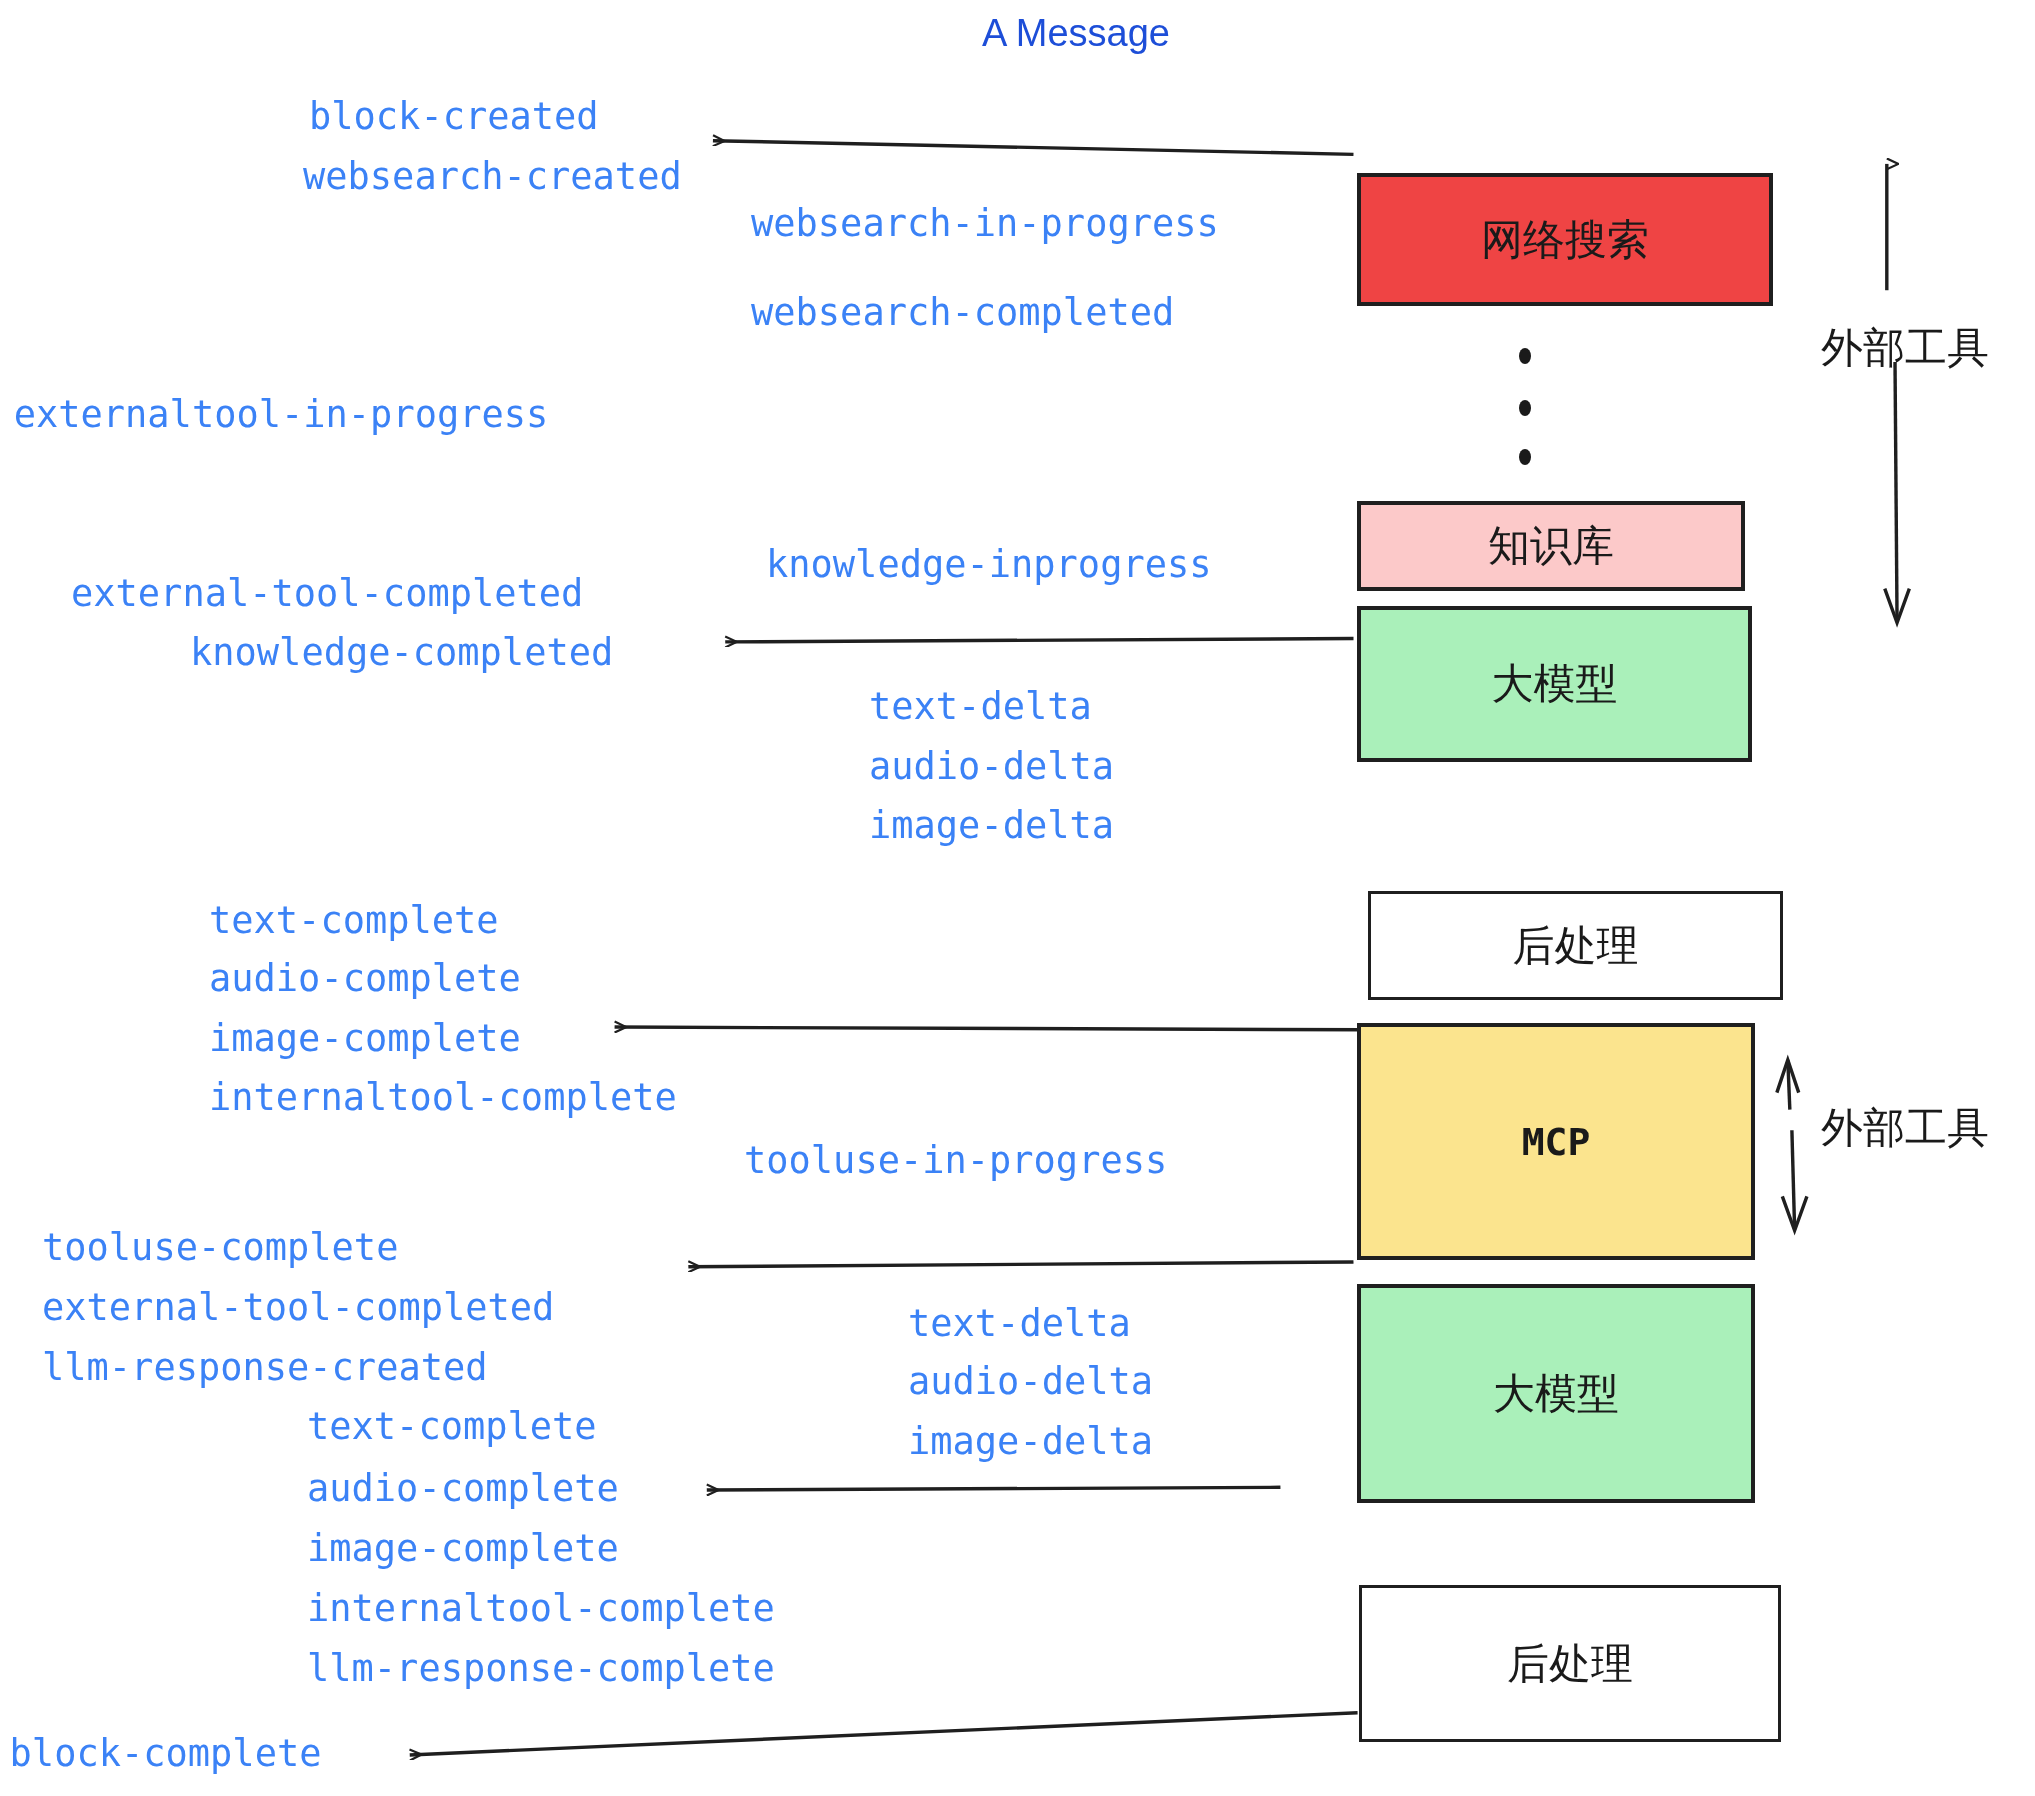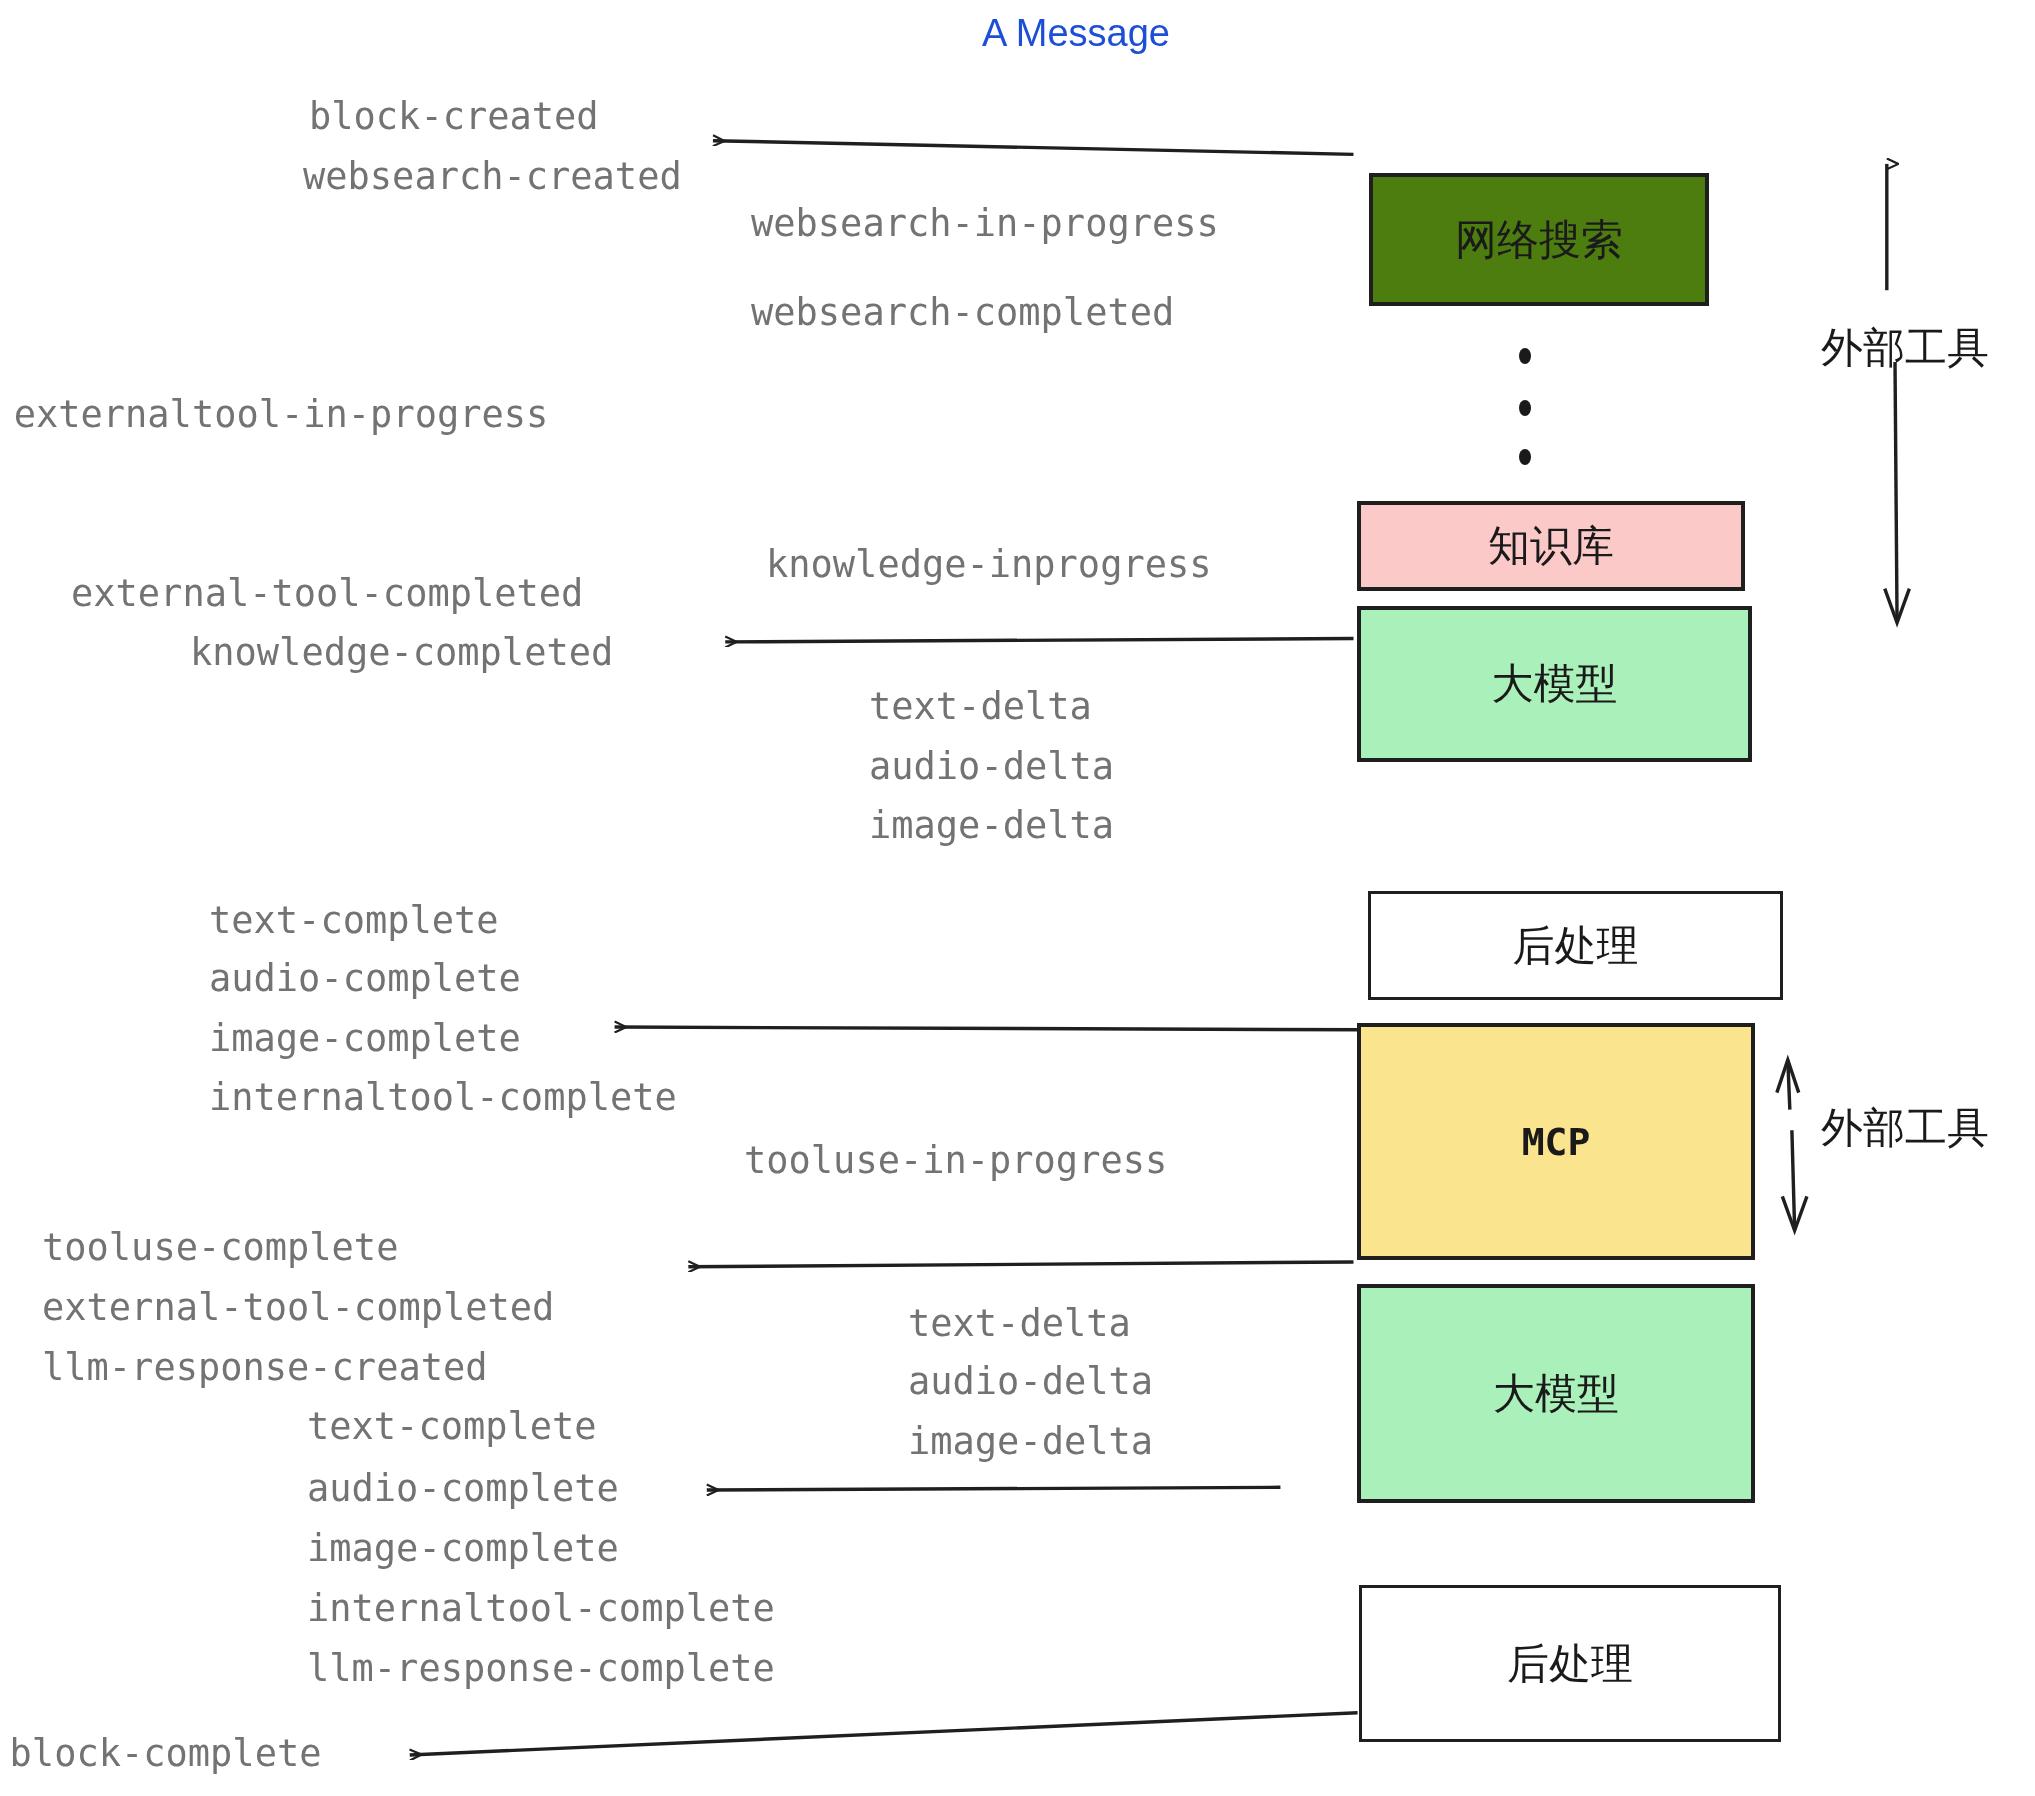--- a/index.html
+++ b/index.html
@@ -11,21 +11,21 @@
     position: relative;
     width: 2035px;
     height: 1796px;
     background: #ffffff;
     font-family: "DejaVu Sans Mono", monospace;
     overflow: hidden;
   }
   .lbl {
     position: absolute;
     white-space: pre;
-    color: #737373;
+    color: #3b82f6;
     font-family: "DejaVu Sans Mono", monospace;
     font-size: 37px;
     line-height: 1.0;
     letter-spacing: 0px;
   }
   .title {
     position: absolute;
     font-family: Liberation Sans, sans-serif;
     font-size: 38px;
     color: #1d4ed8;
@@ -125,21 +125,21 @@
       <line x1="2618" y1="1552" x2="2621" y2="1625" stroke="#1f1f1f" stroke-width="5"></line>
       <line x1="2624" y1="1655" x2="2628" y2="1800" stroke="#1f1f1f" stroke-width="5"></line>
       <path d="M2610,1752 L2628,1802 L2646,1752" fill="none" stroke="#1f1f1f" stroke-width="5"></path>
     </g>
   </svg>
 
   <div class="dot" style="left:1519px; top:348px;"></div>
   <div class="dot" style="left:1519px; top:400px;"></div>
   <div class="dot" style="left:1519px; top:449px;"></div>
 
-  <div class="box" style="left:1357px; top:173px; width:340px; height:133px; background:#4d7c0f;margin-left:12px;">
+  <div class="box" style="left:1357px; top:173px; width:416px; height:133px; background:#ef4444;">
     <span class="boxlabel">网络搜索</span>
   </div>
 
   <div class="box" style="left:1357px; top:501px; width:388px; height:90px; background:#fcc9c9;">
     <span class="boxlabel">知识库</span>
   </div>
 
   <div class="box" style="left:1357px; top:606px; width:395px; height:156px; background:#aaf0ba;">
     <span class="boxlabel">大模型</span>
   </div>

